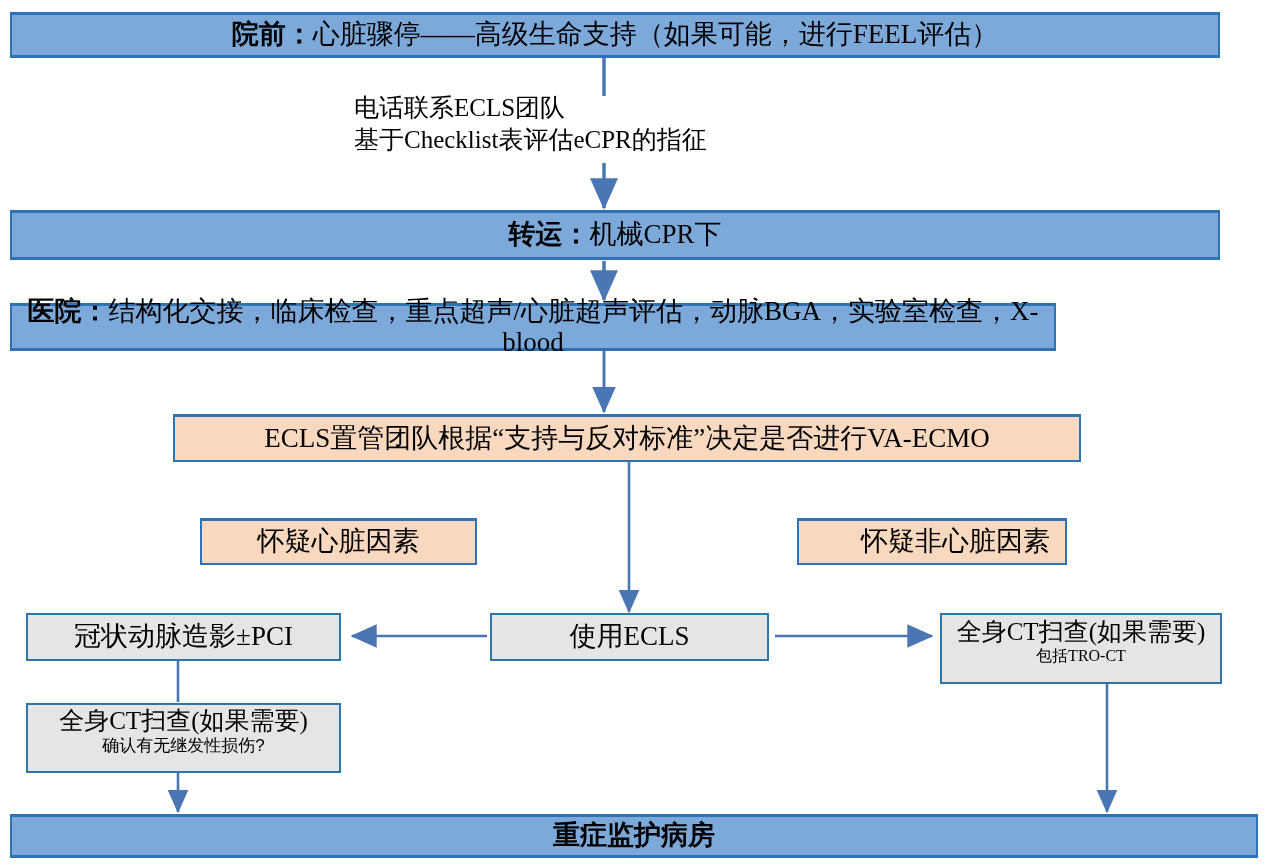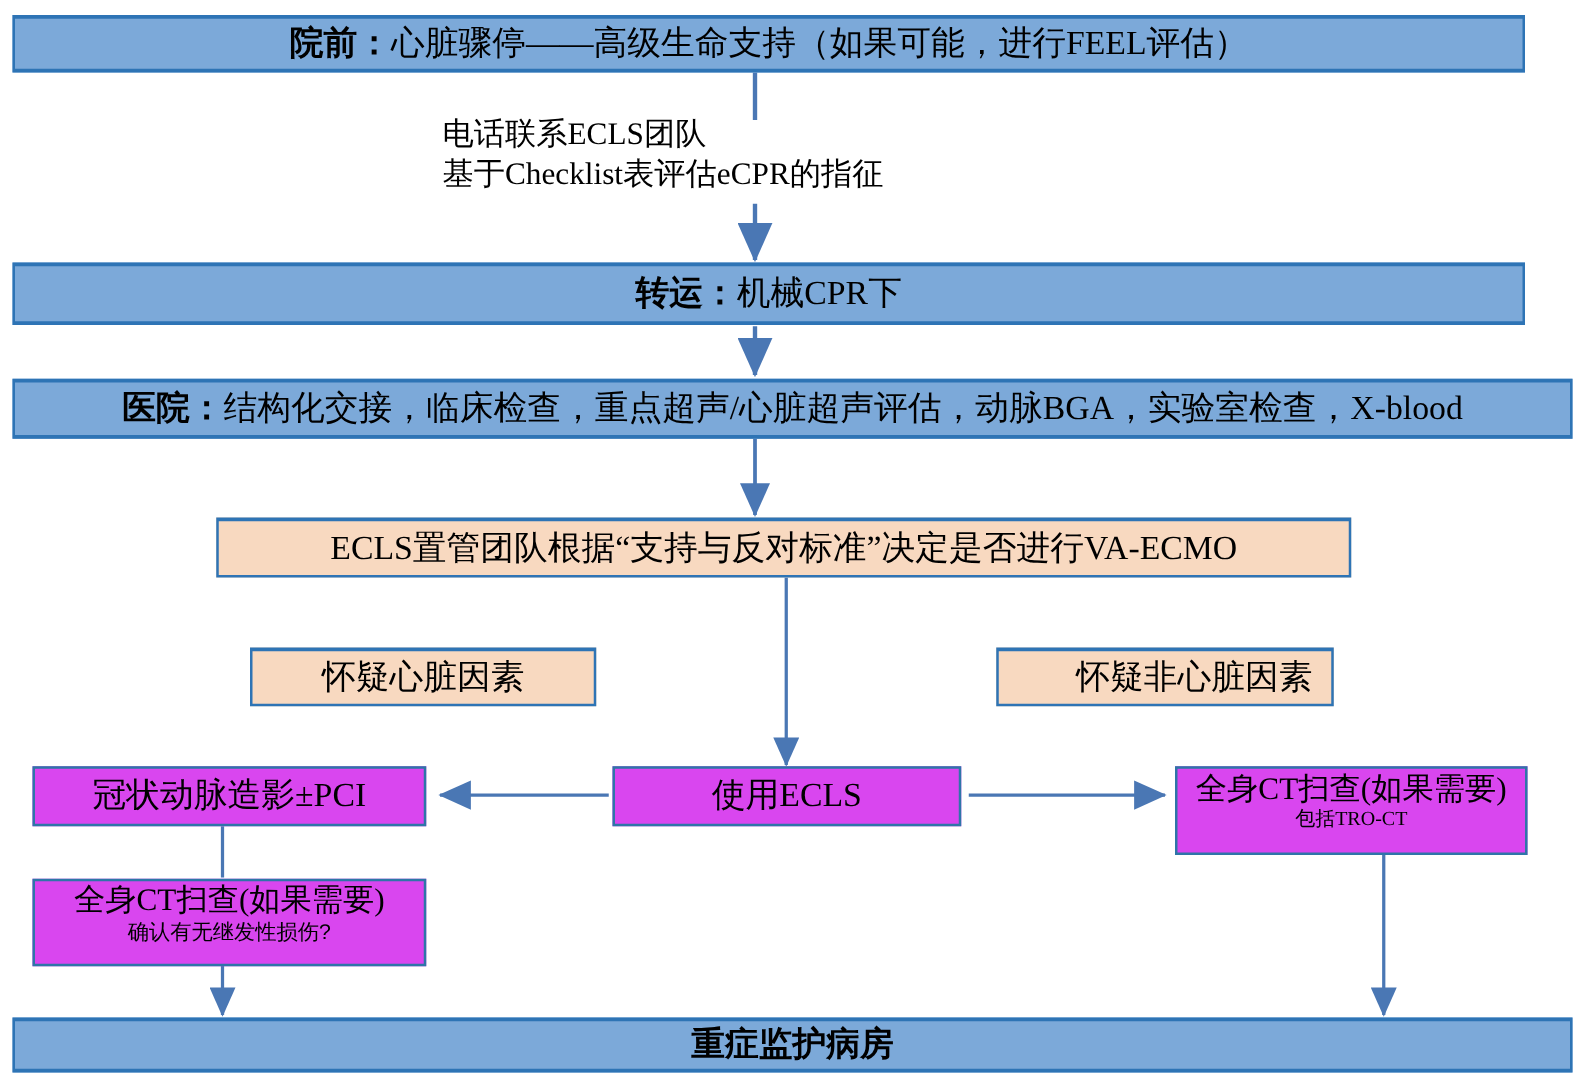--- a/index.html
+++ b/index.html
@@ -48,21 +48,21 @@
     font-weight: bold;
   }
   
   .peach {
     background: #F8D9C0;
     border: 2px solid #2E74B5;
     border-top-width: 3px;
   }
   
   .green {
-    background: #d946ef;
+    background: #e5e5e5;
     border: 2px solid #2E75A8;
   }
   .maintext { font-size: 27px; }
   .maintext-sm { font-size: 25px; }
   .subtext {
     font-size: 16px;
     font-family: "Liberation Serif", "DejaVu Serif", serif;
   }
   .subtext-sans {
     font-size: 17px;
@@ -130,21 +130,21 @@
     <div>电话联系ECLS团队</div>
     <div>基于Checklist表评估eCPR的指征</div>
   </div>
 
   <div class="node banner" style="left:10px; top:210px; width:1210px; height:50px;">
     <div class="line">
       <span class="lead">转运：</span><span>机械CPR下</span>
     </div>
   </div>
 
-  <div class="node banner" style="left:10px; top:303px; width:1248px; height:48px;">
+  <div class="node banner" style="left:10px; top:303px; width:1046px; height:48px;">
     <div class="line">
       <span class="lead">医院：</span><span>结构化交接，临床检查，重点超声/心脏超声评估，动脉BGA，实验室检查，X-blood</span>
     </div>
   </div>
 
   <div class="node peach" style="left:173px; top:414px; width:908px; height:48px;">
     <div class="maintext">ECLS置管团队根据“支持与反对标准”决定是否进行VA-ECMO</div>
   </div>
 
   <div class="node peach" style="left:200px; top:518px; width:277px; height:47px;">

